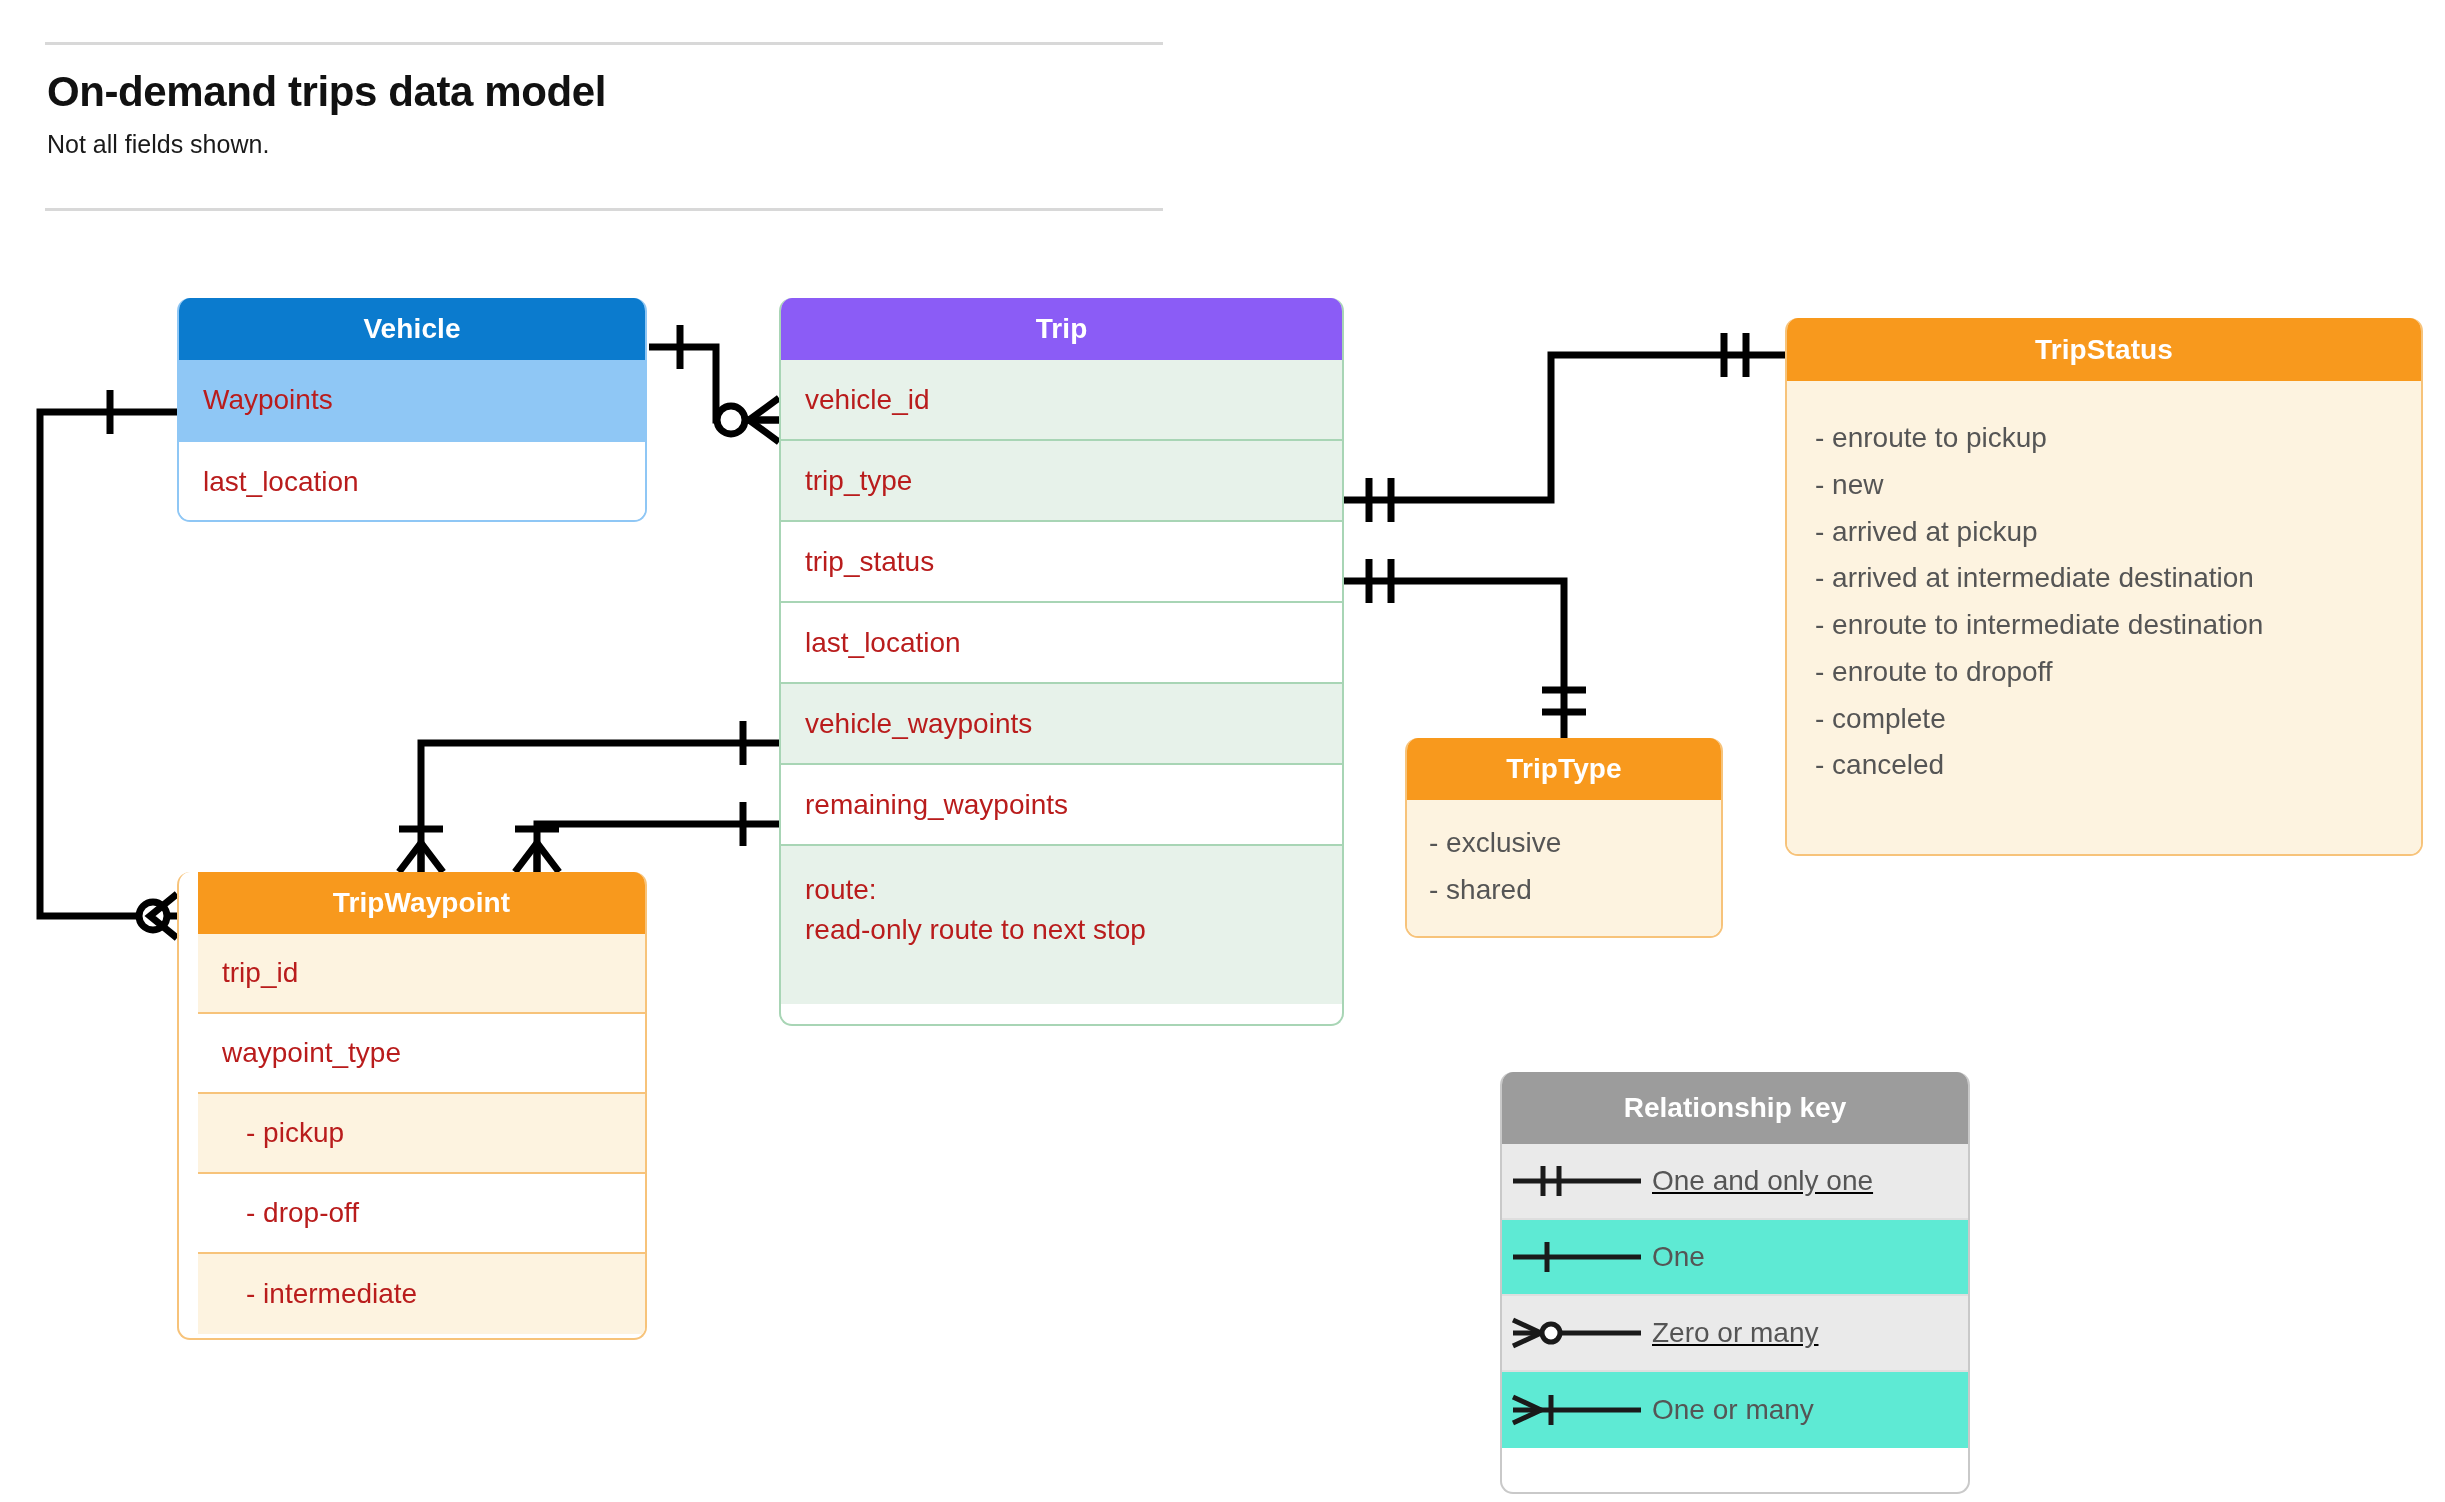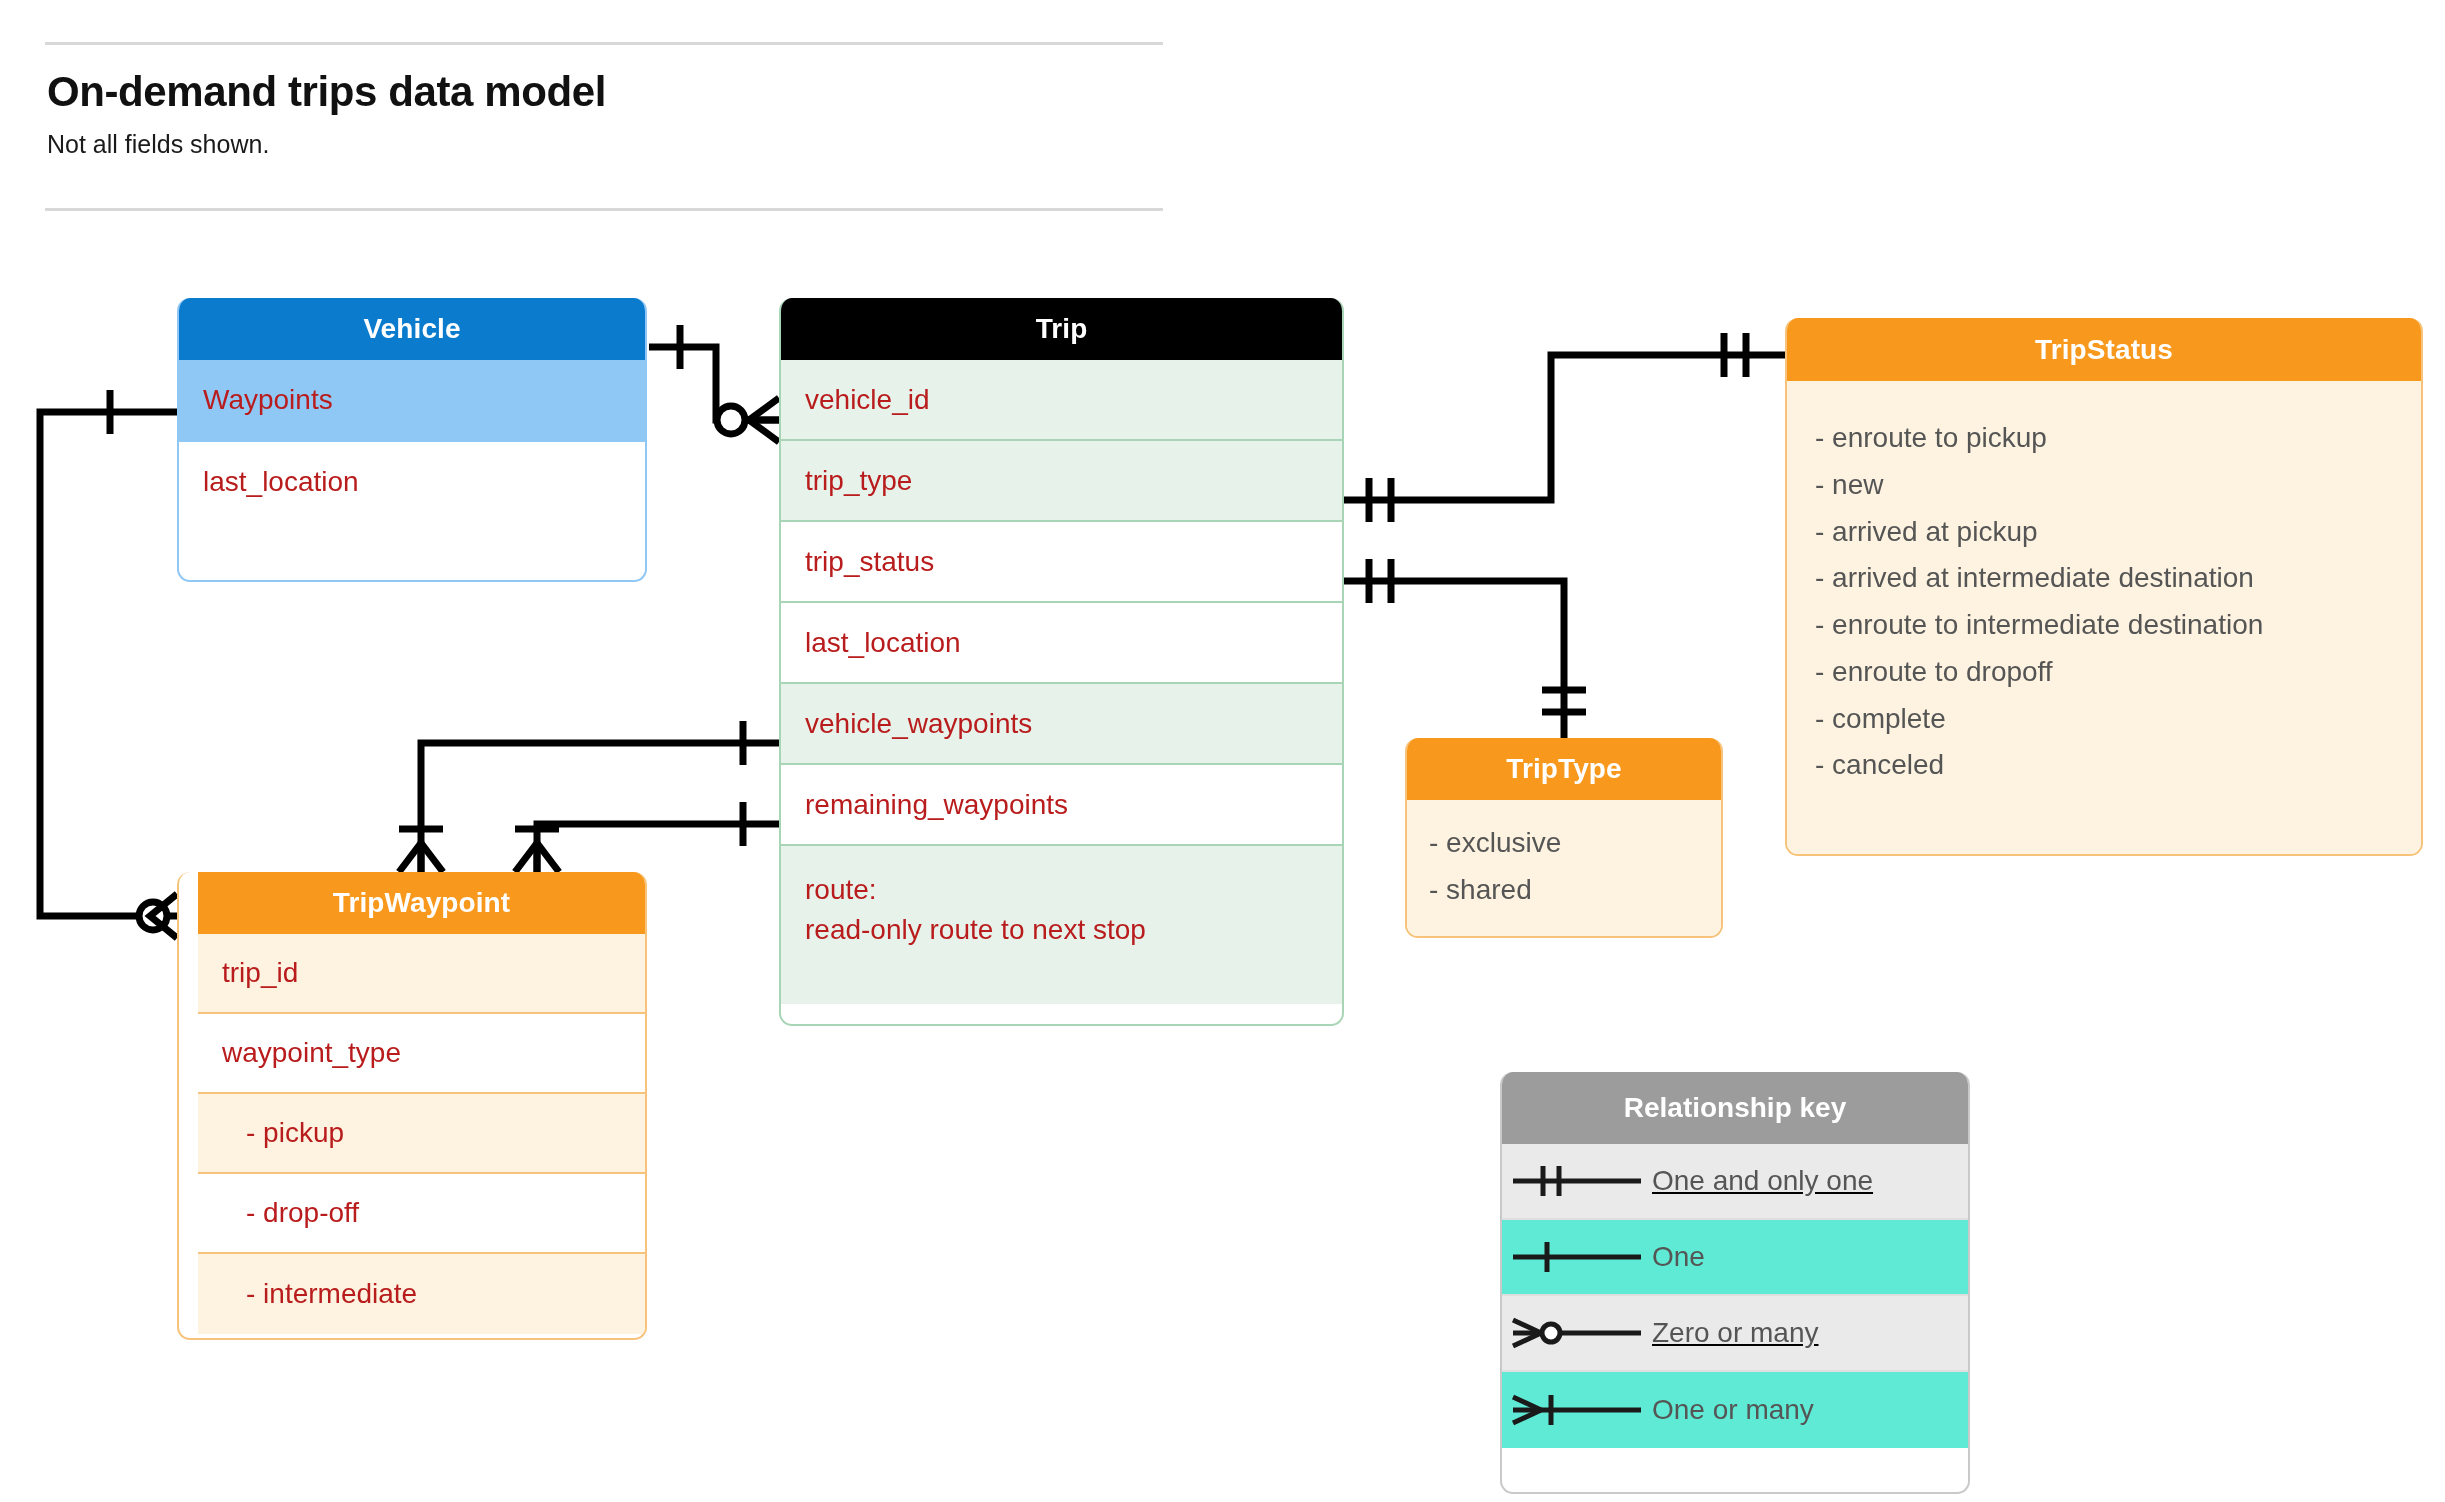--- a/index.html
+++ b/index.html
@@ -105,21 +105,21 @@
     box-sizing: border-box;
   }
   .field.multiline {
     display: block;
     padding-top: 24px;
     line-height: 1.42;
   }
 
   
   #entity-vehicle {
-    left: 177px; top: 298px; width: 470px; height: 284px;
+    left: 177px; top: 298px; width: 470px; height: 224px;
     border: 2px solid #8fc7f5;
     border-top: none;
   }
   #entity-vehicle .entity-header {
     height: 62px;
     background: #0b7bce;
   }
   #entity-vehicle .row-waypoints {
     height: 82px;
     background: #8fc7f5;
@@ -131,21 +131,21 @@
   }
 
   
   #entity-trip {
     left: 779px; top: 298px; width: 565px; height: 728px;
     border: 2px solid #a8d5b5;
     border-top: none;
   }
   #entity-trip .entity-header {
     height: 62px;
-    background: #000000;
+    background: #8b5cf6;
   }
   #entity-trip .f-row {
     height: 81px;
     border-bottom: 2px solid #a8d5b5;
     background: #ffffff;
   }
   #entity-trip .f-row.alt {
     background: #e7f2ea;
   }
   #entity-trip .f-row.tall {

